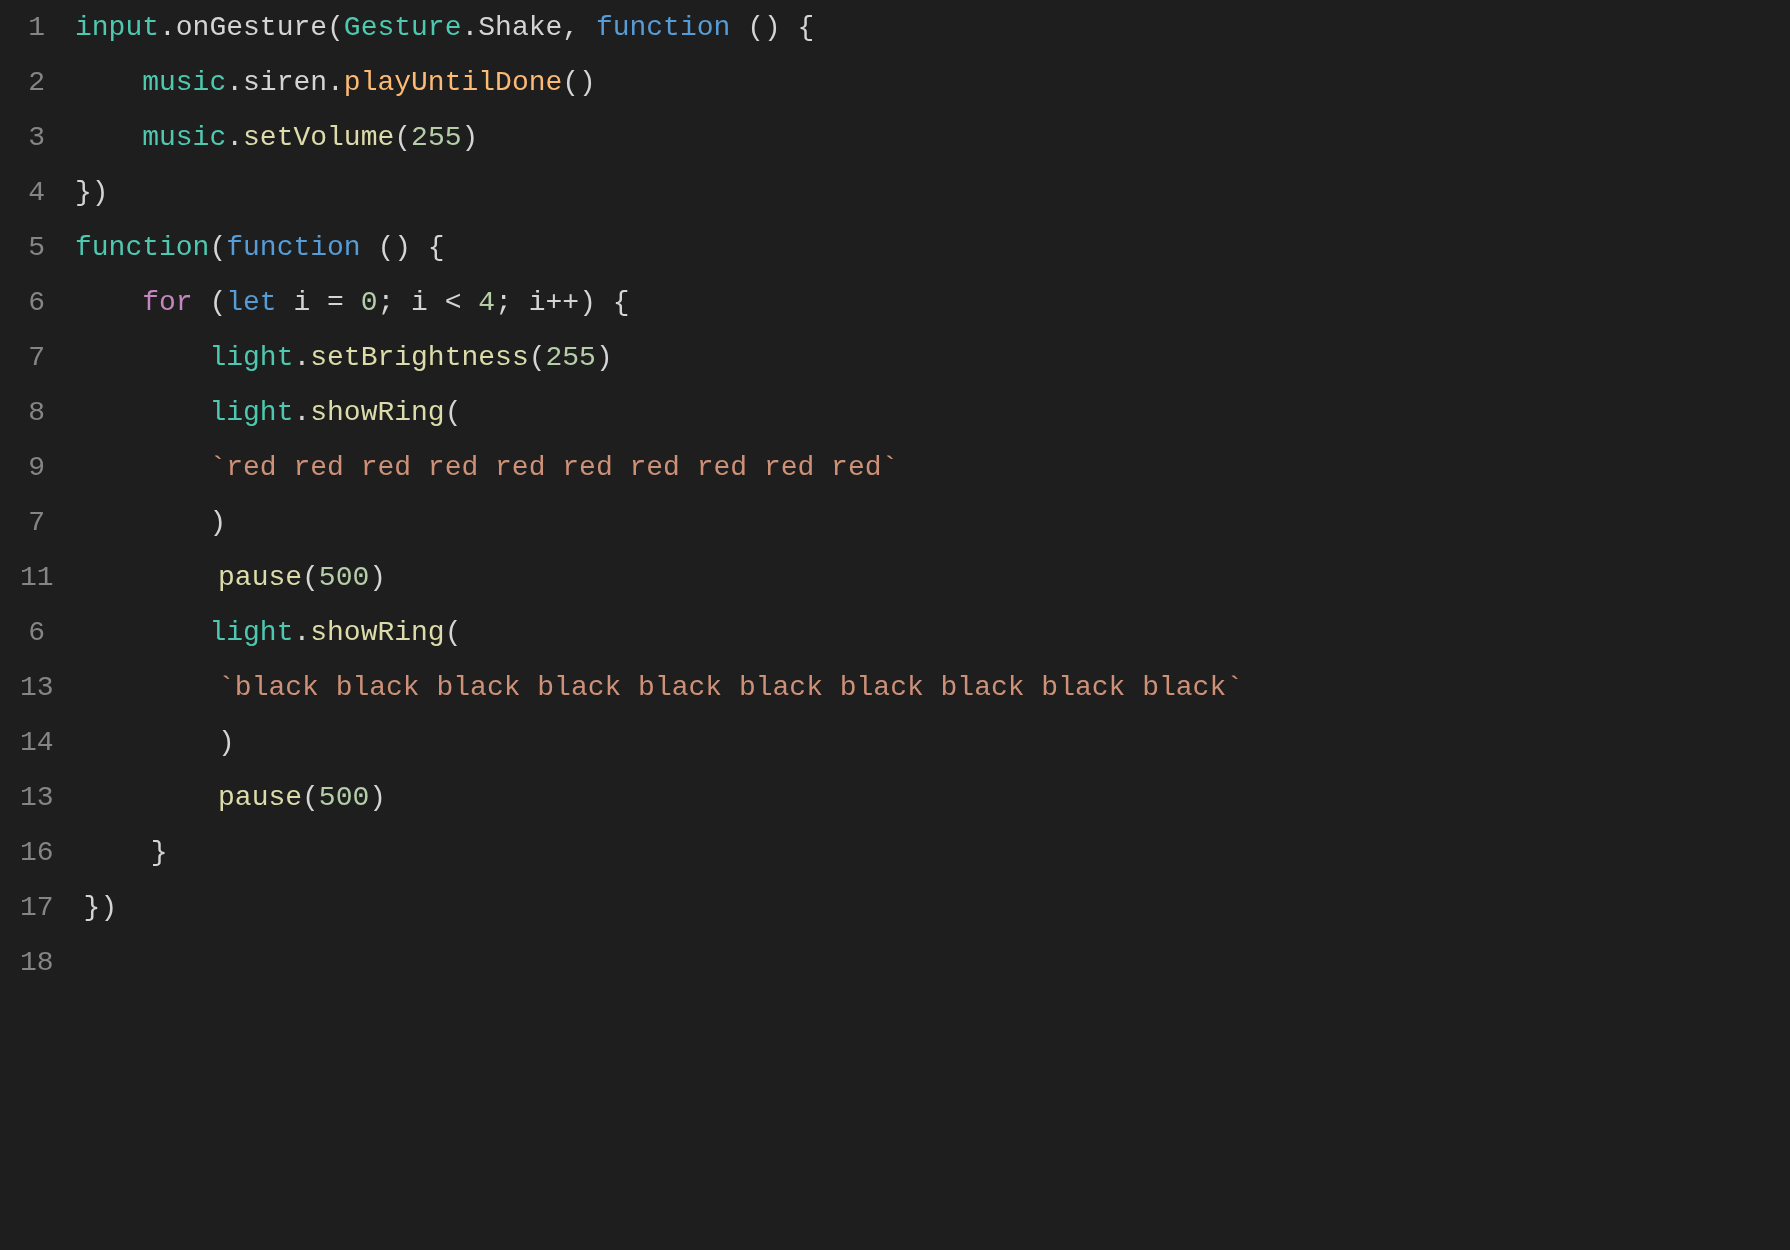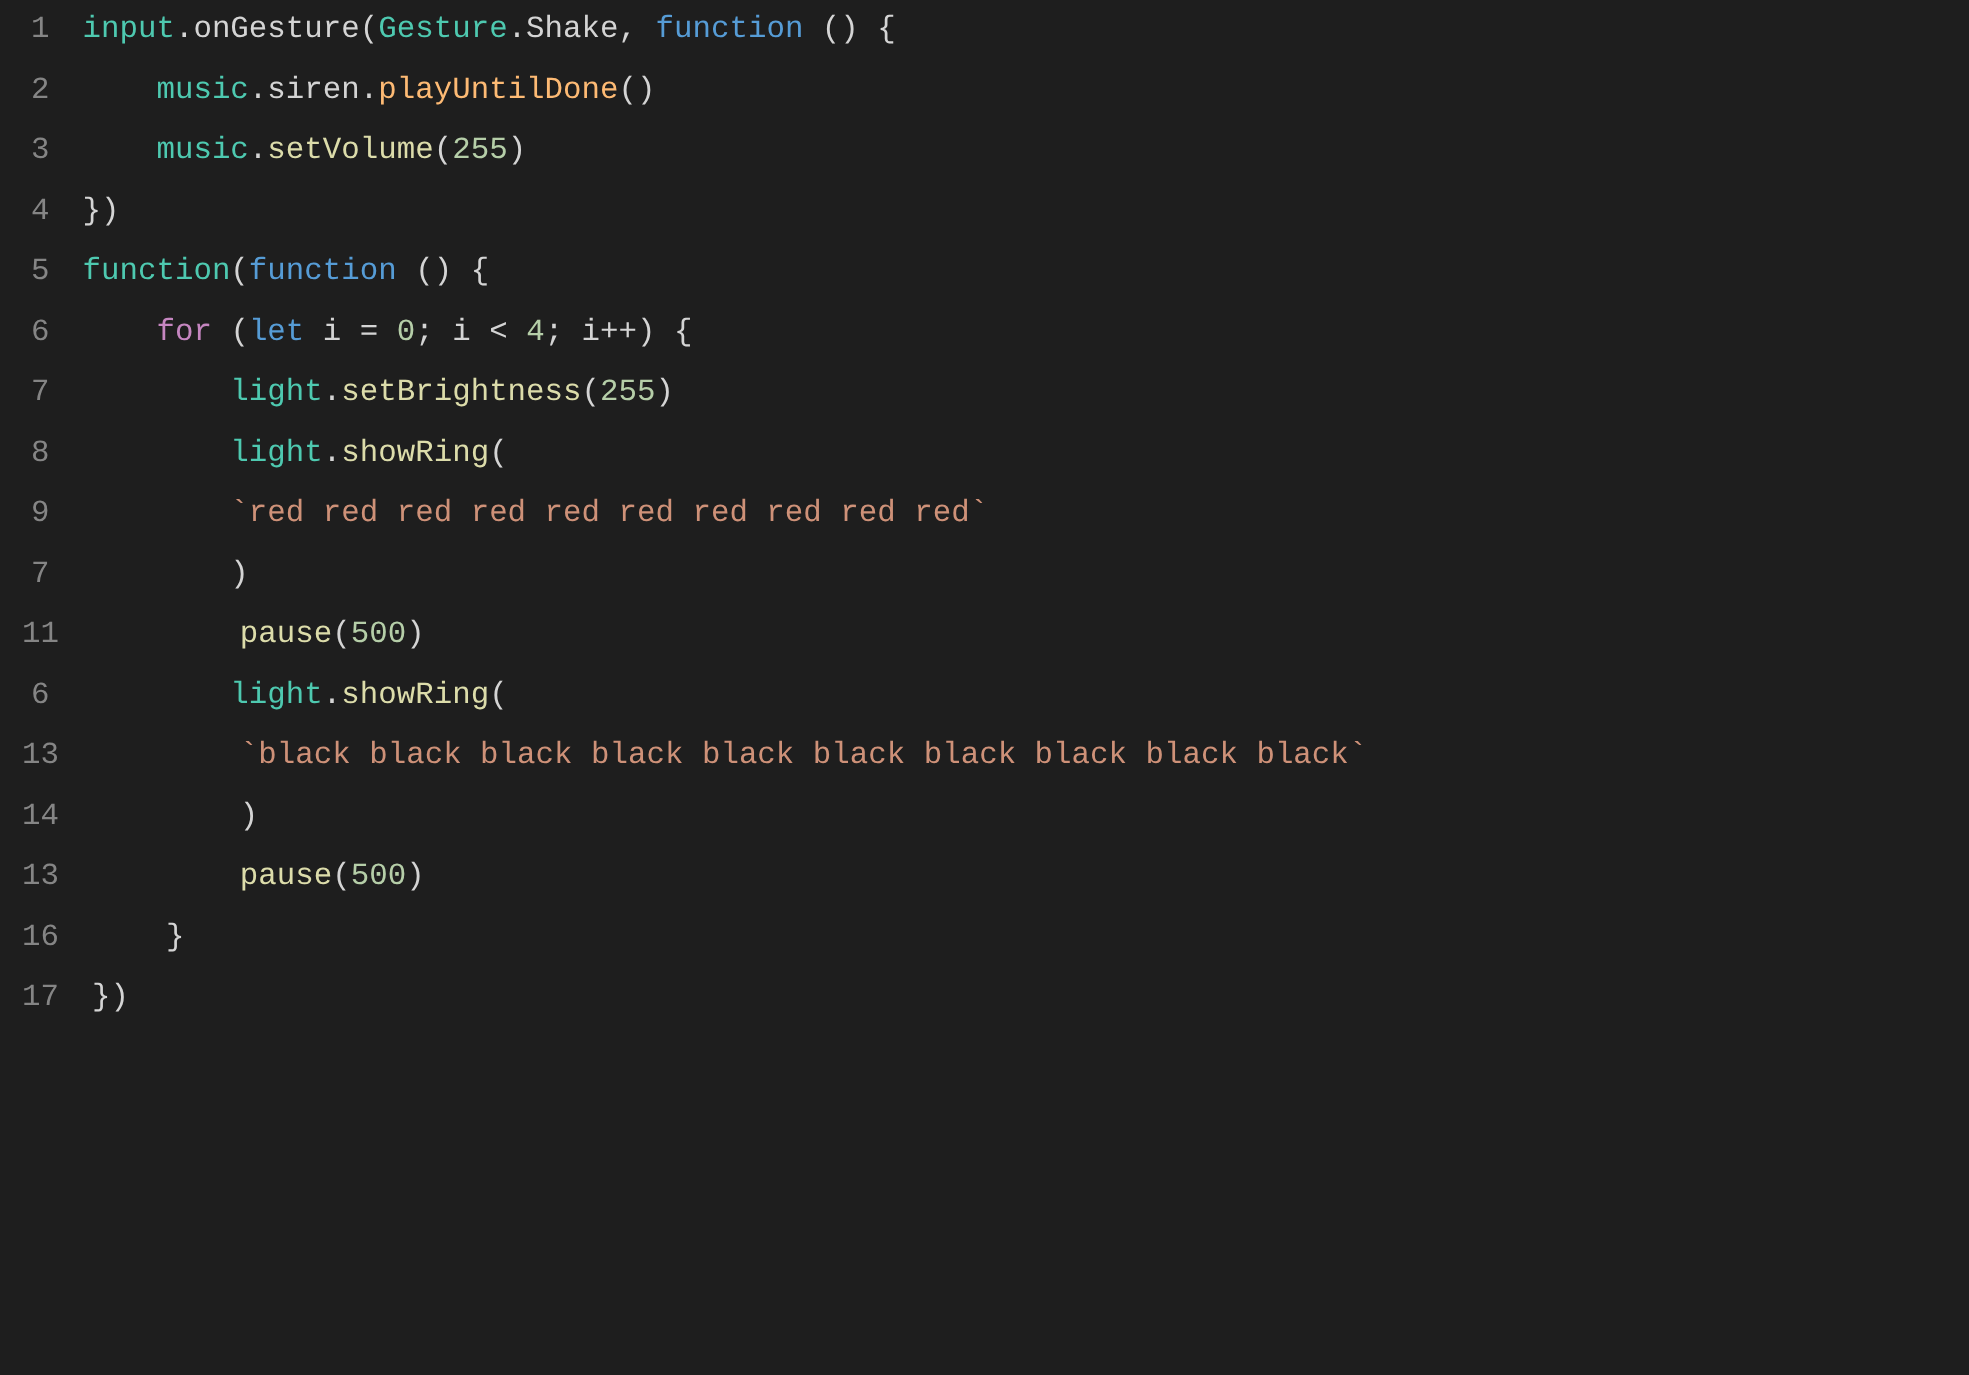--- a/index.html
+++ b/index.html
@@ -60,13 +60,14 @@
     <div class="code-line"><span class="line-number">8</span><span class="code-content"><span style="color: rgb(78, 201, 176);">        light</span><span style="color: rgb(212, 212, 212);">.</span><span style="color: rgb(220, 220, 170);">showRing</span><span style="color: rgb(212, 212, 212);">(</span></span></div>
     <div class="code-line"><span class="line-number">9</span><span class="code-content"><span style="color: rgb(206, 145, 120);">        `red red red red red red red red red red`</span></span></div>
     <div class="code-line"><span class="line-number">7</span><span class="code-content"><span style="color: rgb(212, 212, 212);">        )</span></span></div>
     <div class="code-line"><span class="line-number">11</span><span class="code-content"><span style="color: rgb(212, 212, 212);">        </span><span style="color: rgb(220, 220, 170);">pause</span><span style="color: rgb(212, 212, 212);">(</span><span style="color: rgb(181, 206, 168);">500</span><span style="color: rgb(212, 212, 212);">)</span></span></div>
     <div class="code-line"><span class="line-number">6</span><span class="code-content"><span style="color: rgb(78, 201, 176);">        light</span><span style="color: rgb(212, 212, 212);">.</span><span style="color: rgb(220, 220, 170);">showRing</span><span style="color: rgb(212, 212, 212);">(</span></span></div>
     <div class="code-line"><span class="line-number">13</span><span class="code-content"><span style="color: rgb(206, 145, 120);">        `black black black black black black black black black black`</span></span></div>
     <div class="code-line"><span class="line-number">14</span><span class="code-content"><span style="color: rgb(212, 212, 212);">        )</span></span></div>
     <div class="code-line"><span class="line-number">13</span><span class="code-content"><span style="color: rgb(212, 212, 212);">        </span><span style="color: rgb(220, 220, 170);">pause</span><span style="color: rgb(212, 212, 212);">(</span><span style="color: rgb(181, 206, 168);">500</span><span style="color: rgb(212, 212, 212);">)</span></span></div>
     <div class="code-line"><span class="line-number">16</span><span class="code-content"><span style="color: rgb(212, 212, 212);">    }</span></span></div>
     <div class="code-line"><span class="line-number">17</span><span class="code-content"><span style="color: rgb(212, 212, 212);">})</span></span></div>
+    <div class="code-line"><span class="line-number">18</span><span class="code-content"></span></div>
   </div>
 
 </body></html>

